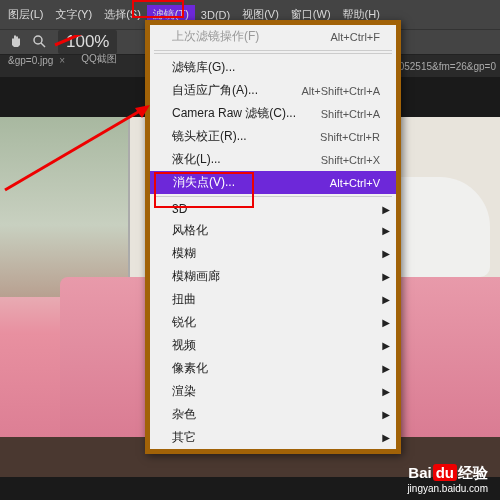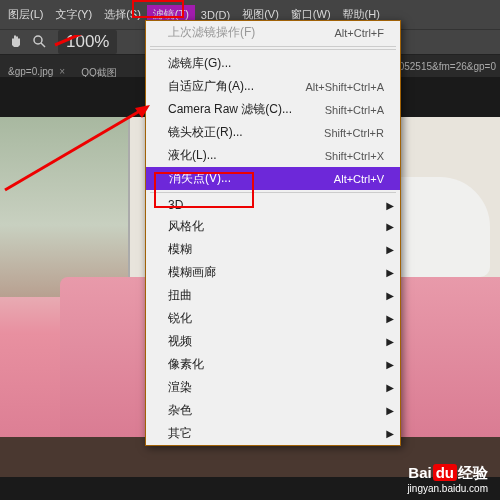--- a/index.html
+++ b/index.html
@@ -1,40 +1,40 @@
 <!DOCTYPE html>
 <html><head>
 <meta charset="utf-8">
 <style>
 * { margin: 0; padding: 0; box-sizing: border-box; font-family: "Microsoft YaHei", sans-serif; }
 body { background: #1a1a1a; width: 500px; height: 500px; overflow: hidden; position: relative; }
 
 .menubar { background: #444; height: 29px; display: flex; align-items: center; padding: 0 2px; font-size: 11px; color: #ddd; }
 .menubar-item { padding: 2px 6px; cursor: pointer; }
-.menubar-item.active { background: #a21caf; }
+.menubar-item.active { background: #6d28d9; }
 
 .toolbar { background: #444; height: 26px; display: flex; align-items: center; padding: 0 6px; border-top: 1px solid #333; border-bottom: 1px solid #222; }
 .tb-icon { width: 20px; height: 20px; margin-right: 4px; display: flex; align-items: center; justify-content: center; color: #ccc; }
 .zoom { background: #333; color: #ddd; font-size: 17px; padding: 2px 8px; border-radius: 2px; margin-left: 4px; }
 
 .tabs { background: #2a2a2a; height: 22px; display: flex; align-items: center; font-size: 10px; color: #aaa; }
-.tab { padding: 18px 8px; display: flex; align-items: flex-start; gap: 6px; height: 100%; }
+.tab { padding: 18px 8px; display: flex; align-items: flex-end; gap: 6px; height: 100%; }
 .tab .close { color: #888; }
 .tabs-right { margin-left: auto; padding: 0 4px; color: #aaa; }
 
 .canvas { position: relative; background: #1a1a1a; height: 432px; }
 .image { position: absolute; left: 0; top: 40px; width: 500px; height: 360px; background: linear-gradient(180deg, #d8d0c8 0%, #e8e0d8 30%, #e890a0 60%, #d87890 100%); }
 .window-img { position: absolute; left: 0; top: 0; width: 130px; height: 180px; background: linear-gradient(180deg, #a8b8a0 0%, #c8d0c0 60%, #b8a090 100%); border-right: 2px solid #aaa; }
 .wall { position: absolute; left: 130px; top: 0; width: 370px; height: 160px; background: #e8e4dc; }
 .headboard { position: absolute; right: 10px; top: 60px; width: 200px; height: 100px; background: #f0f0ee; border-radius: 50px 50px 10px 10px; }
 .bed { position: absolute; left: 60px; top: 160px; right: 0; height: 180px; background: linear-gradient(180deg, #e89aaa 0%, #d87890 100%); border-radius: 8px 0 0 0; }
 .bed-shadow { position: absolute; left: 80px; top: 335px; right: 0; height: 25px; background: rgba(0,0,0,0.3); }
 .floor { position: absolute; left: 0; bottom: 0; width: 100%; height: 40px; background: #4a3830; }
 
-.dropdown { position: absolute; left: 145px; top: 20px; width: 256px; background: #f0f0f0; border: 1px solid #a16207; box-shadow: 2px 2px 8px rgba(0,0,0,0.5); font-size: 12px; color: #222; z-index: 10; }
+.dropdown { position: absolute; left: 145px; top: 20px; width: 256px; background: #f0f0f0; border: 5px solid #a16207; box-shadow: 2px 2px 8px rgba(0,0,0,0.5); font-size: 12px; color: #222; z-index: 10; }
 .dd-item { display: flex; justify-content: space-between; align-items: center; padding: 3px 16px 3px 22px; cursor: pointer; position: relative; }
 .dd-item.selected { background: #6d28d9; color: #fff; padding-left: 23px; }
 .dd-item.disabled { color: #999; }
 .dd-sep { height: 1px; background: #ccc; margin: 2px 4px; }
 .dd-arrow { position: absolute; right: 6px; font-size: 10px; }
 .dd-shortcut { font-size: 11px; color: #555; }
 .dd-item.selected .dd-shortcut { color: #fff; }
 
 .red-box-filter { position: absolute; left: 132px; top: 0; width: 52px; height: 18px; border: 2px solid #e00; z-index: 20; }
 .red-box-items { position: absolute; left: 154px; top: 172px; width: 100px; height: 36px; border: 2px solid #e00; z-index: 20; }

